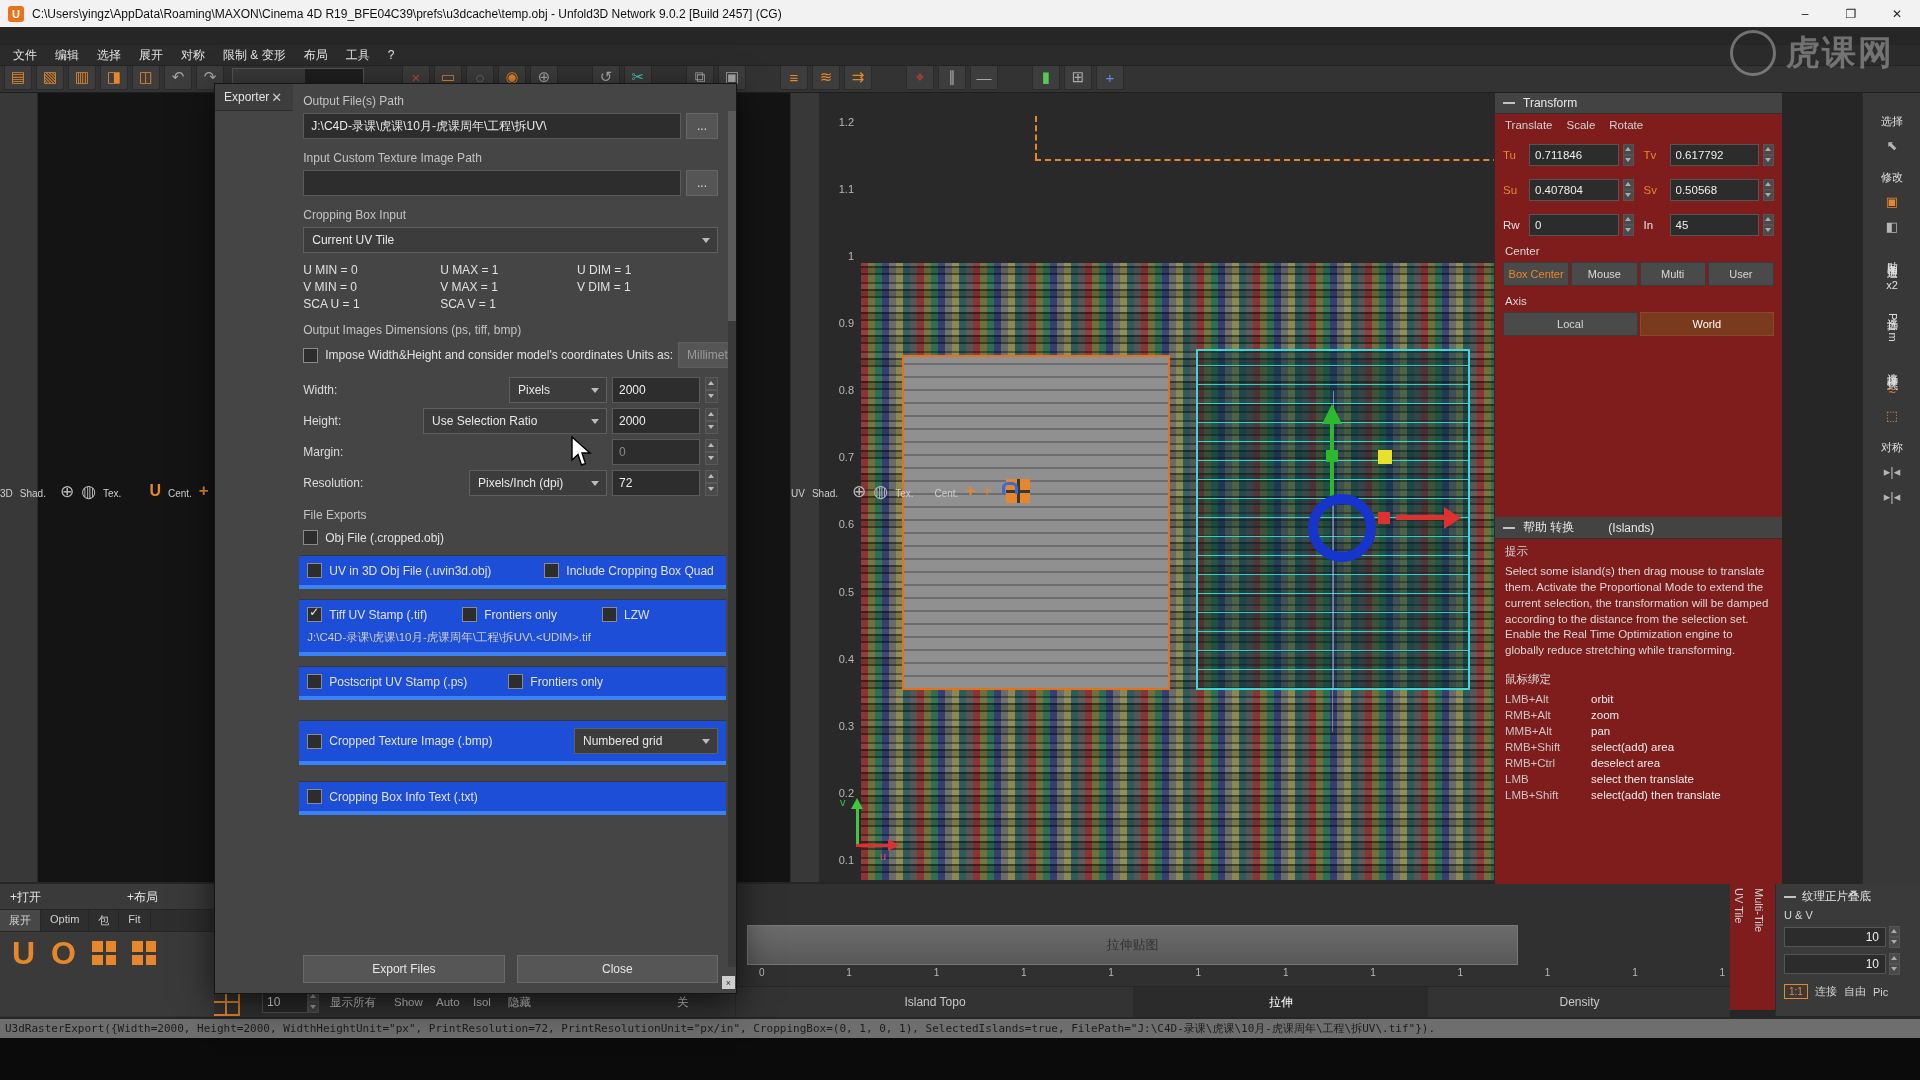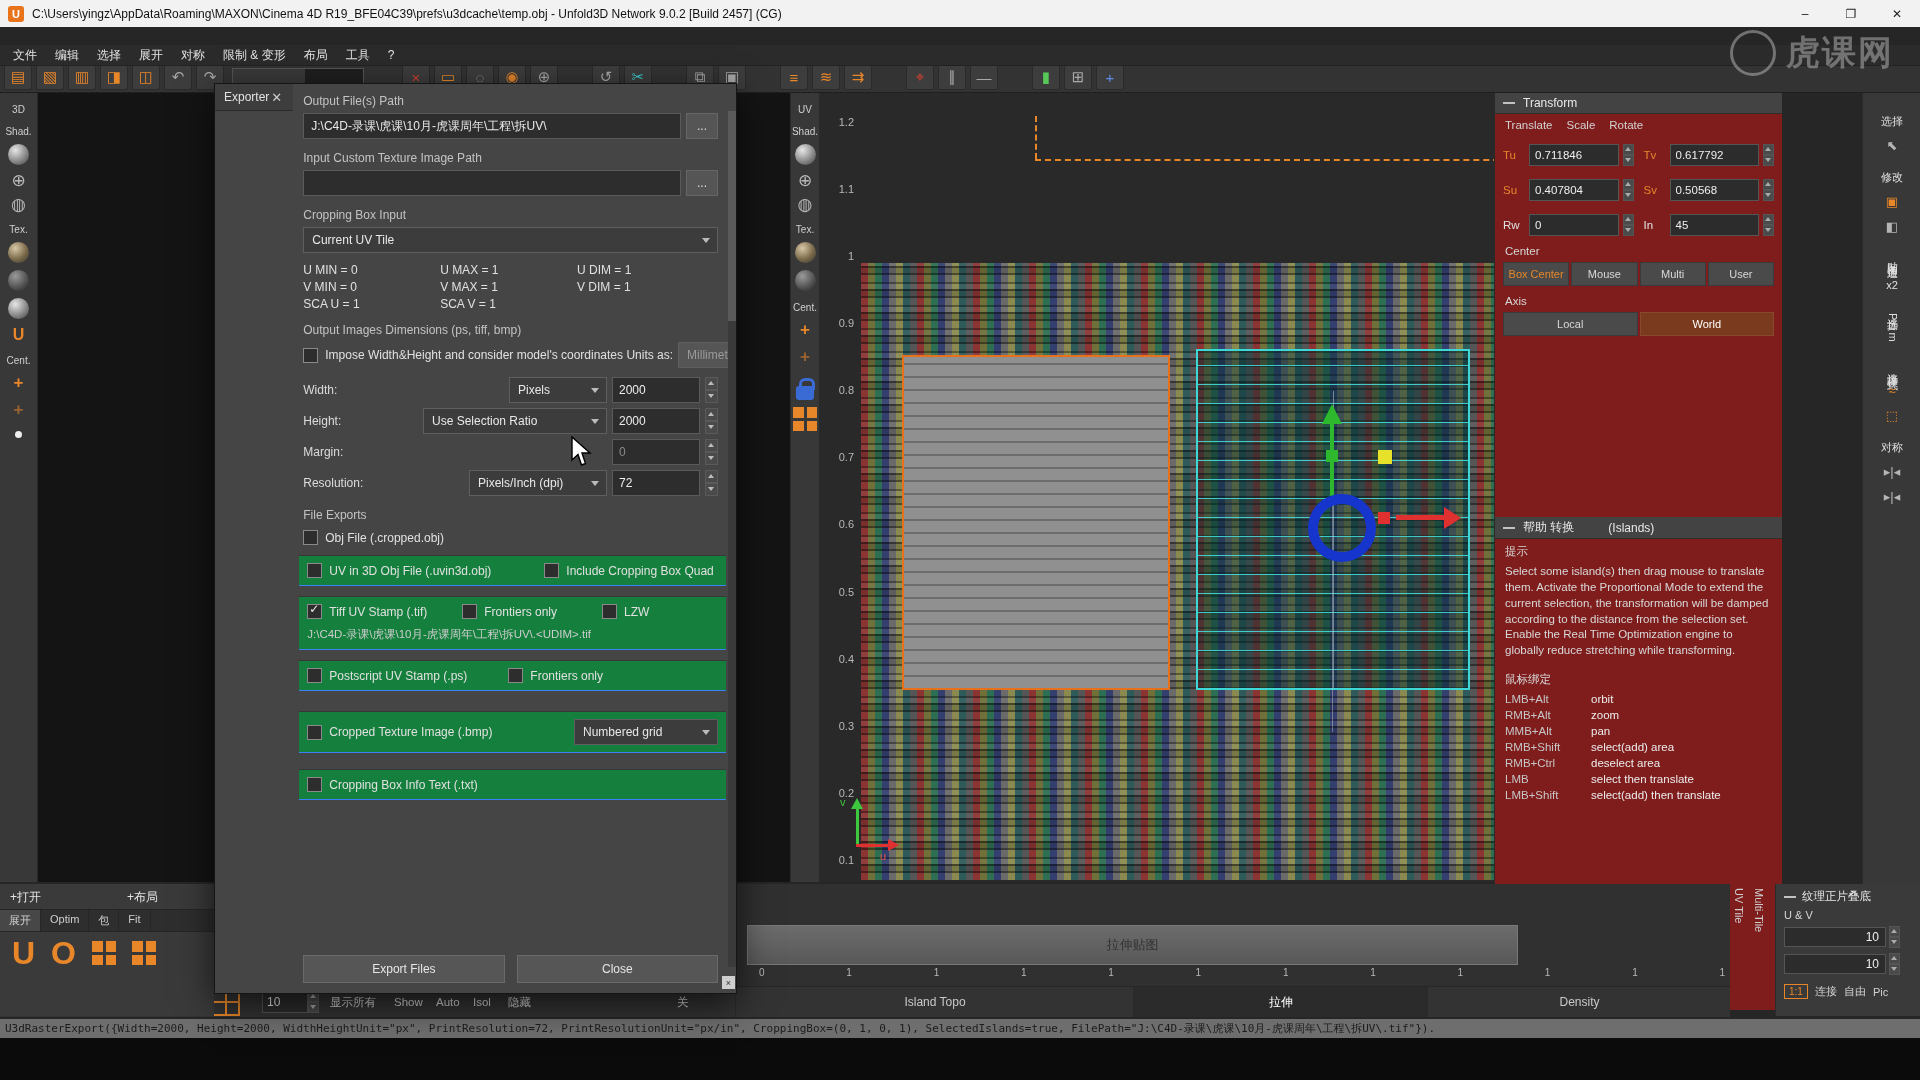--- a/index.html
+++ b/index.html
@@ -32,21 +32,21 @@
   .progress{width:130px;height:16px;background:#1f1f1f;border:1px solid #555;position:relative;flex:0 0 auto;margin:0 4px;}
   .progress::after{content:"";position:absolute;left:0;top:0;bottom:0;width:55%;background:#3a3a3a;}
 
   
   .watermark{position:absolute;top:30px;right:26px;display:flex;align-items:center;gap:10px;opacity:.42;
              color:#d6d6d6;z-index:50;pointer-events:none;}
   .wm-circle{width:40px;height:40px;border:3px solid #d6d6d6;border-radius:50%;}
   .wm-text{font-size:34px;font-weight:bold;letter-spacing:2px;}
 
   
-  .rail{position:absolute;top:92px;bottom:198px;background:#383838;display:flex;flex-direction:column;
+  .rail{position:absolute;top:92px;bottom:198px;background:#383838;display:flex;flex-direction:row;
         align-items:center;padding-top:8px;gap:7px;border-right:1px solid #2a2a2a;z-index:5;}
   .rail3d{left:0;width:37px;}
   .railuv{left:790px;width:28px;border-left:1px solid #2a2a2a;}
   .rail-label{font-size:10px;color:#cfcfcf;margin-top:4px;}
   .sphere{width:21px;height:21px;border-radius:50%;background:radial-gradient(circle at 35% 30%,#e6e6e6,#8a8a8a 55%,#3d3d3d);}
   .sphere.dark{background:radial-gradient(circle at 35% 30%,#9a9a9a,#555 55%,#222);}
   .sphere.texd{background:radial-gradient(circle at 35% 30%,#d8c8a8,#7a6a4a 55%,#333);}
   .glyph-ico{font-size:17px;color:#b8b8b8;line-height:1;}
   .u-tool{color:#e8872a;font-weight:bold;font-size:16px;}
   .crossico{color:#e8872a;font-weight:bold;font-size:17px;}
@@ -126,21 +126,21 @@
   .cbx.checked::after{content:"✓";position:absolute;left:1px;top:-3px;color:#eee;font-size:12px;}
   .num{width:74px;height:24px;background:#2d2d2d;border:1px solid #5a5a5a;color:#eee;display:flex;
        align-items:center;padding:0 6px;}
   .num.dim{color:#8a8a8a;}
   .spn{width:13px;height:26px;display:flex;flex-direction:column;flex:0 0 auto;}
   .spn i{flex:1;background:#4a4a4a;border:1px solid #5a5a5a;position:relative;}
   .spn i.up::after{content:"";position:absolute;left:2px;top:3px;border-left:3px solid transparent;border-right:3px solid transparent;border-bottom:4px solid #bbb;}
   .spn i.dn::after{content:"";position:absolute;left:2px;top:3px;border-left:3px solid transparent;border-right:3px solid transparent;border-top:4px solid #bbb;}
   .rlabel{width:72px;color:#dcdcdc;}
   .push{margin-left:auto;}
-  .band{background:#15803d;border-top:1px solid #373737;border-bottom:1px solid #3b82f6;
+  .band{background:#1d4ed8;border-top:1px solid #373737;border-bottom:4px solid #3b82f6;
         padding:7px 8px;margin:10px -8px 0 -4px;}
   .pathline{color:#cccccc;margin-top:8px;white-space:nowrap;overflow:hidden;font-size:11.5px;}
   .btnrow{display:flex;gap:12px;margin-top:auto;padding-top:10px;}
   .dbtn{flex:1;height:26px;background:#565656;border:1px solid #6a6a6a;color:#e6e6e6;display:flex;
         align-items:center;justify-content:center;}
   .dlg-scroll{position:absolute;right:0;top:27px;bottom:26px;width:8px;background:#3a3a3a;}
   .dlg-thumb{position:absolute;right:0;top:27px;width:8px;height:210px;background:#5a5a5a;}
   .dlg-corner{position:absolute;right:1px;bottom:4px;width:13px;height:13px;background:#cfcfcf;color:#333;
               font-size:9px;display:flex;align-items:center;justify-content:center;}
   .dlg-corner::after{content:"×";}

